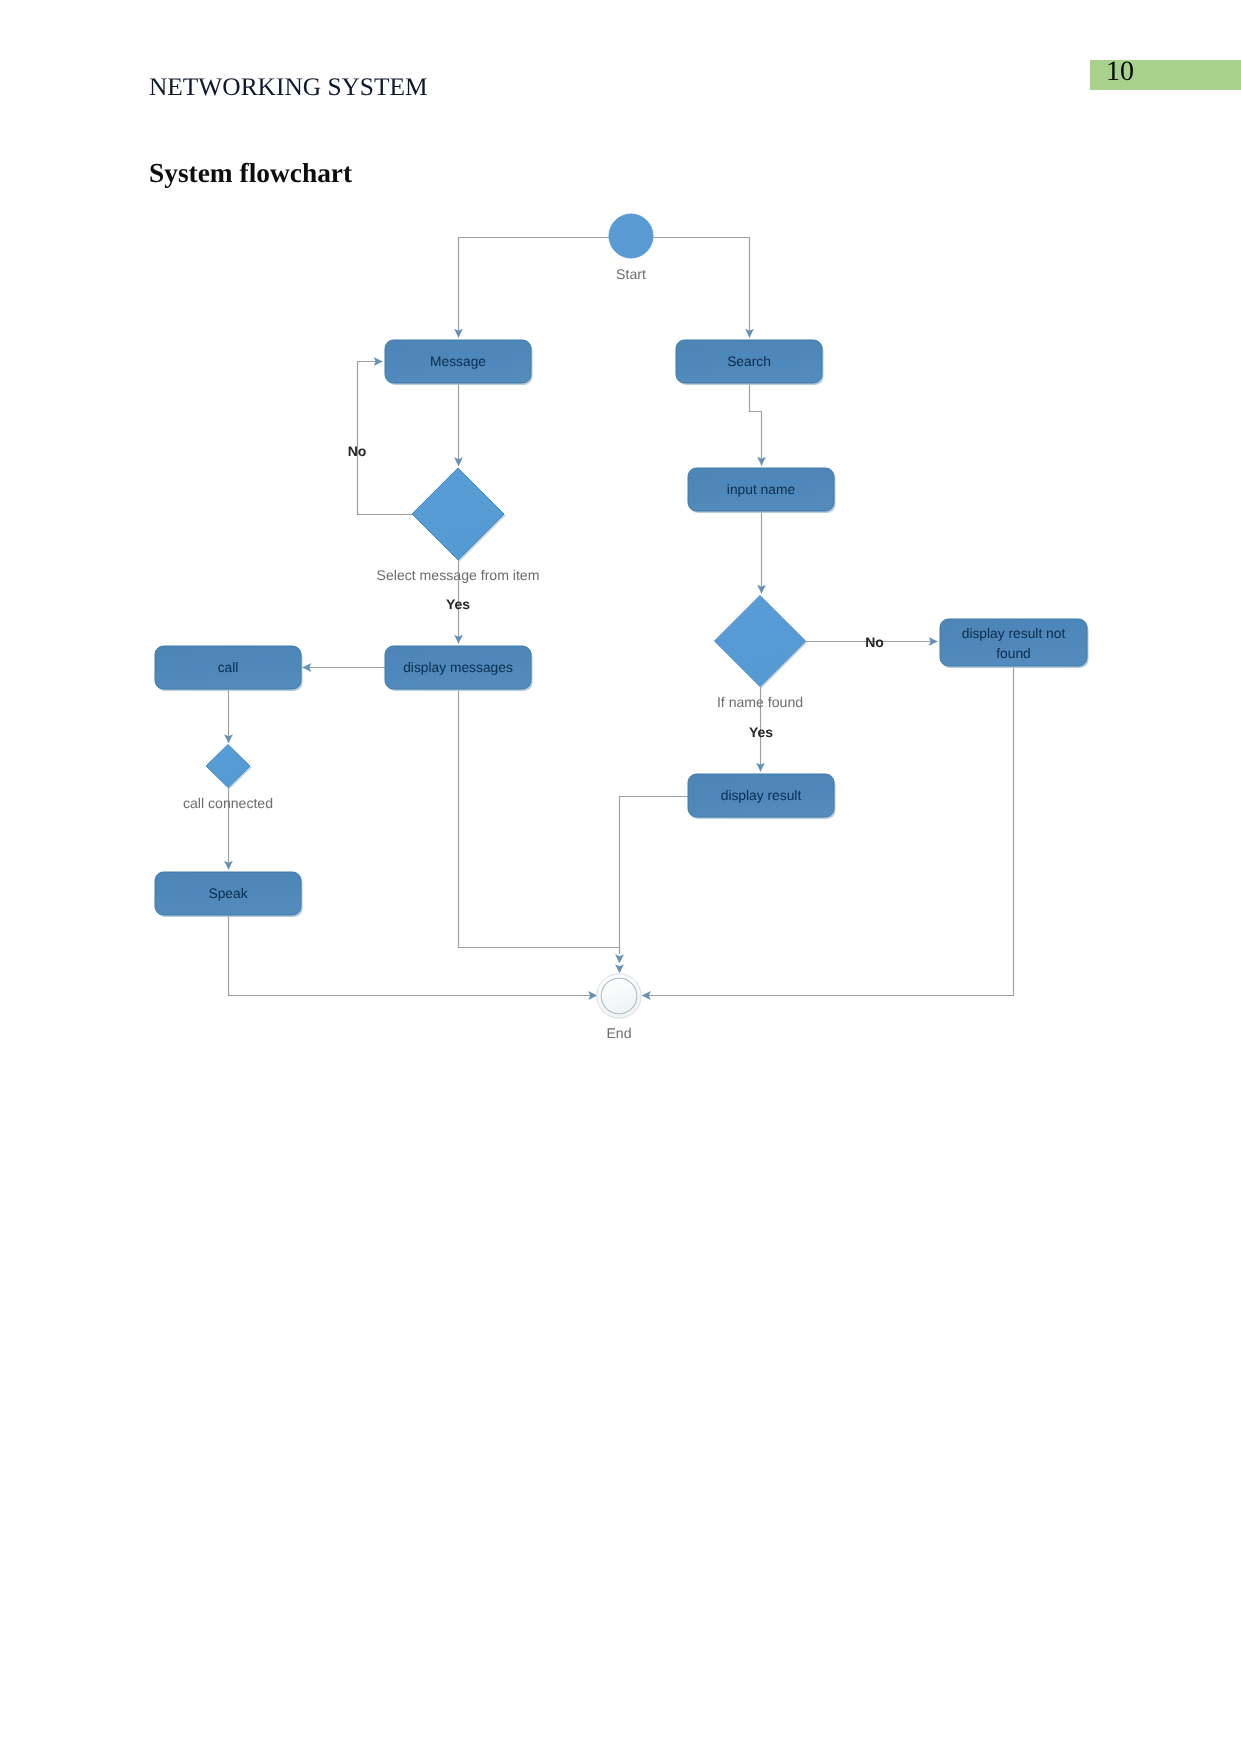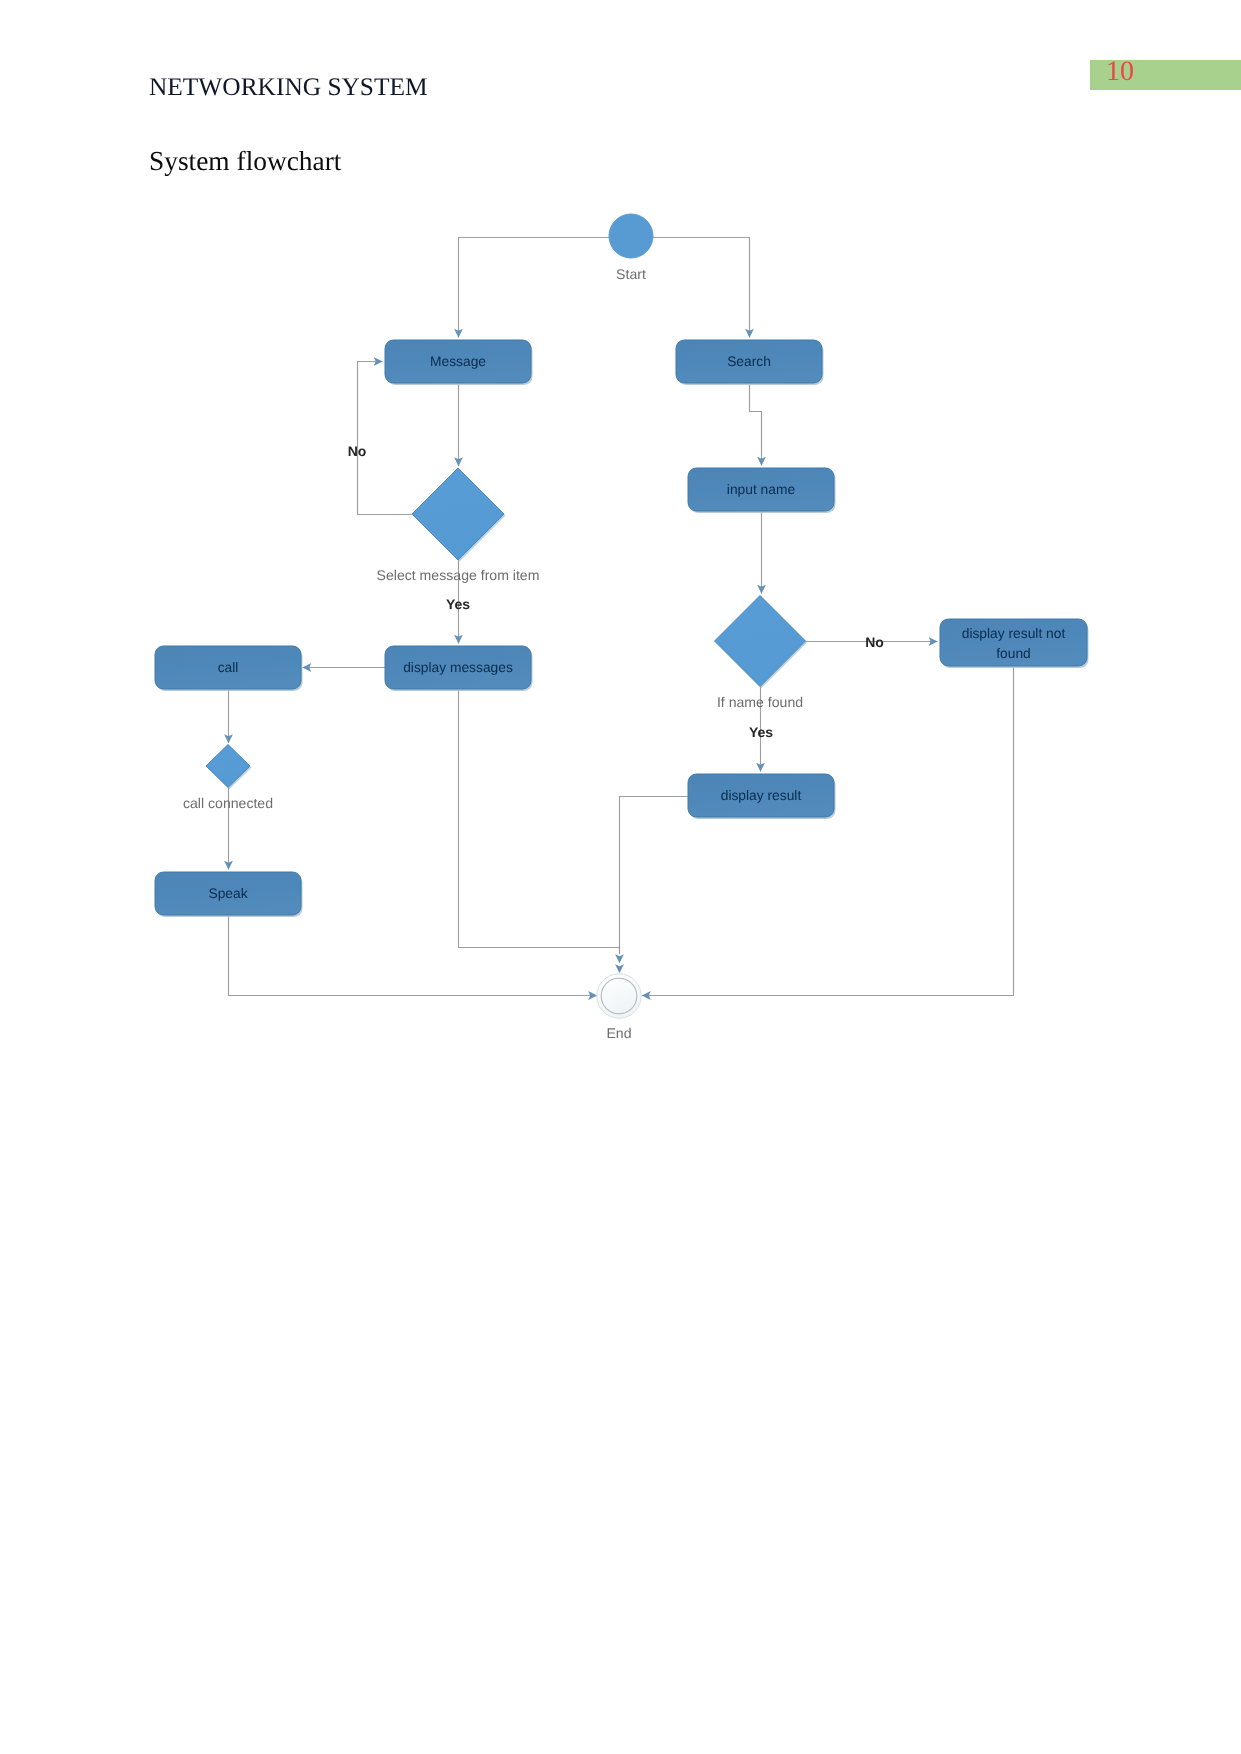--- a/index.html
+++ b/index.html
@@ -1,22 +1,22 @@
 <!DOCTYPE html>
 <html><head>
 <meta charset="utf-8">
 <title>System flowchart</title>
 <style>
   html,body{margin:0;padding:0;}
   body{width:1241px;height:1754px;background:#ffffff;font-family:"Liberation Serif",serif;overflow:hidden;position:relative;-webkit-font-smoothing:antialiased;text-rendering:geometricPrecision;}
   .page{position:absolute;inset:0;}
   #page-number-badge{position:absolute;left:1090px;top:60px;width:151px;height:30px;background:#A9D18E;}
-  #page-number-text{position:absolute;left:1106px;top:57px;font-family:"Liberation Serif",serif;font-size:28px;color:#ef4444;line-height:30px;}
+  #page-number-text{position:absolute;left:1106px;top:57px;font-family:"Liberation Serif",serif;font-size:28px;color:#000000;line-height:30px;}
   #doc-header{position:absolute;left:149px;top:73px;font-family:"Liberation Serif",serif;font-size:25.4px;color:#0f172a;letter-spacing:0px;}
-  #section-title{position:absolute;left:149px;top:146px;font-family:"Liberation Serif",serif;font-size:27.4px;font-weight:normal;color:#0d0d0d;}
+  #section-title{position:absolute;left:149px;top:158px;font-family:"Liberation Serif",serif;font-size:27.4px;font-weight:bold;color:#0d0d0d;}
   #flow-svg{position:absolute;left:0;top:0;}
 </style>
 </head>
 <body>
 
 <div class="page">
   <div id="page-number-badge"></div>
   <div id="page-number-text">10</div>
   <div id="doc-header">NETWORKING SYSTEM</div>
   <div id="section-title">System flowchart</div>

